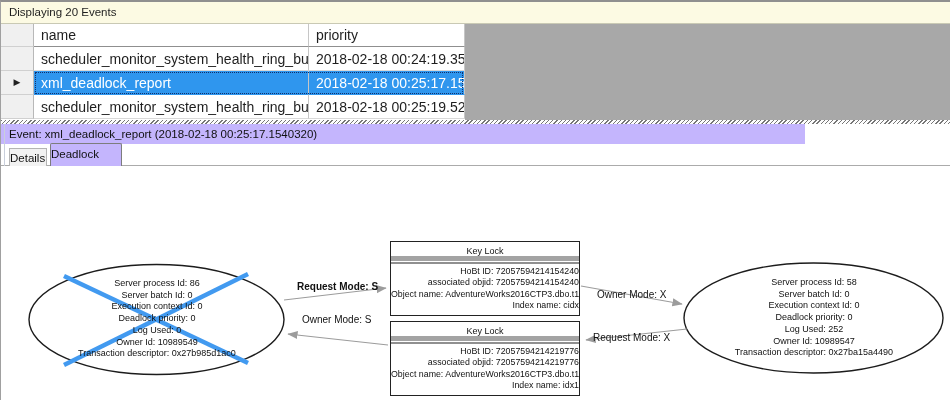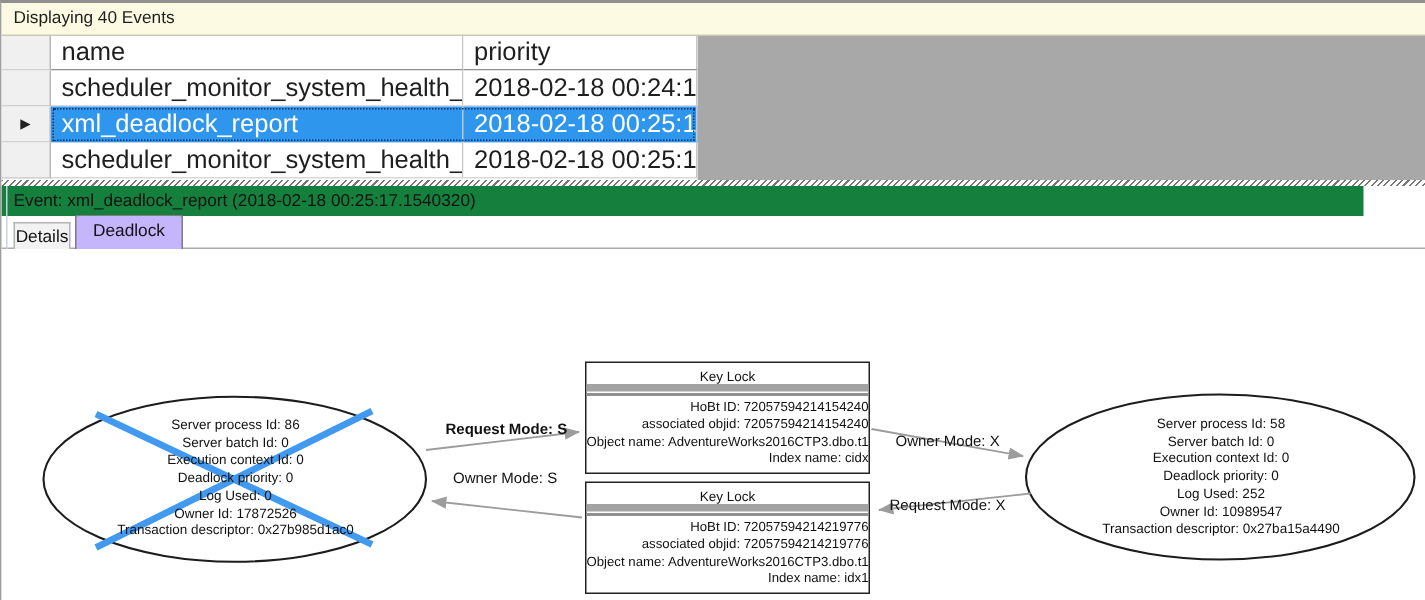--- a/index.html
+++ b/index.html
@@ -18,48 +18,48 @@
   
   .grid-region{
     position:absolute; left:0; top:22px; width:950px; height:96px;
     background:#a8a8a8;
   }
   .grid{ position:absolute; left:0; top:0; width:464px; height:96px; background:#fff; }
   .grid-row{ display:flex; width:464px; }
   .grid-row.header{ height:23px; }
   .grid-row.body{ height:24px; }
   .cell{
-    font-size:17px; color:#1e1e1e; padding-left:7px;
+    font-size:14px; color:#1e1e1e; padding-left:7px;
     display:flex; align-items:center; overflow:hidden; white-space:nowrap;
     border-right:1px solid #c6c6c6; border-bottom:1px solid #d9d9d9;
     background:#fff;
   }
   .gutter{ width:33px; flex:0 0 33px; background:#f0f0f0; border-right:1px solid #b8b8b8;
            border-bottom:1px solid #d0d0d0; display:flex; align-items:center; justify-content:center; }
   .col-name{ width:275px; flex:0 0 275px; }
   .col-ts{ width:156px; flex:0 0 156px; }
   .grid-row.header .cell{ border-bottom:1px solid #8f8f8f; }
   .grid-row.selected .cell{ background:#2f96ee; color:#ffffff; border-bottom:1px solid #2f96ee; }
   .sel-outline{ position:absolute; left:33px; top:47px; width:430px; height:24px;
                 outline:1px dotted #10306b; outline-offset:-2px; pointer-events:none; }
   .row-arrow{ font-size:9px; color:#222; line-height:1; }
   
   .splitter{
     position:absolute; left:0; top:118px; width:950px; height:4px;
     background:repeating-linear-gradient(135deg,#777 0 1px,#fdfdfd 1px 3px);
   }
   
   .event-line{
-    position:absolute; left:0; top:122px; width:908px; height:20px;
-    font-size:11.5px; color:#111; line-height:20px; padding-left:8px; background:#15803d;
+    position:absolute; left:0; top:122px; width:804px; height:20px;
+    font-size:11.5px; color:#111; line-height:20px; padding-left:8px; background:#c4b5fd;
   }
   
   .tabs{ position:absolute; left:0; top:141px; width:950px; height:23px; }
   .tabs .rule{ position:absolute; left:0; bottom:0; width:950px; height:1px; background:#ababab; }
-  .tab{ position:absolute; font-size:11.5px; color:#111; text-align:center; cursor:default; }
+  .tab{ position:absolute; font-size:11.5px; color:#111; text-align:left; cursor:default; }
   .tab.inactive{
     left:8px; top:5px; width:38px; height:18px; line-height:18px;
     background:#f2f2f2; border:1px solid #b4b4b4; border-bottom:none;
   }
   .tab.active{
     left:49px; top:0; width:72px; height:23px; line-height:21px;
     background:#c4b5fd; border:1px solid #7d7d7d; border-bottom:none;
     border-radius:2px 2px 0 0; z-index:3;
   }
   
@@ -85,21 +85,21 @@
   .edge-label{
     position:absolute; font-size:10px; color:#111; white-space:nowrap;
   }
 </style>
 </head>
 <body>
 
 <div class="screen">
 
   <div class="info-bar">
-    <span>Displaying 40 Events</span>
+    <span>Displaying 20 Events</span>
   </div>
 
   <div class="grid-region">
     <div class="grid">
       <div class="grid-row header">
         <div class="gutter"></div>
         <div class="cell col-name">name</div>
         <div class="cell col-ts">priority</div>
       </div>
       <div class="grid-row body">
@@ -156,21 +156,21 @@
       <line x1="580" y1="120" x2="681" y2="138" stroke="#9c9c9c" stroke-width="1.2" marker-end="url(#arr)"></line>
       <line x1="686" y1="163" x2="585" y2="174" stroke="#9c9c9c" stroke-width="1.2" marker-end="url(#arr)"></line>
     </svg>
 
     <div class="node-text" style="left:36px; top:112px; width:240px;text-align:center;">
       <div>Server process Id: 86</div>
       <div>Server batch Id: 0</div>
       <div>Execution context Id: 0</div>
       <div>Deadlock priority: 0</div>
       <div>Log Used: 0</div>
-      <div>Owner Id: 17872526</div>
+      <div>Owner Id: 10989549</div>
       <div>Transaction descriptor: 0x27b985d1ac0</div>
     </div>
 
     <div class="node-text" style="left:688px; top:111px; width:250px;">
       <div>Server process Id: 58</div>
       <div>Server batch Id: 0</div>
       <div>Execution context Id: 0</div>
       <div>Deadlock priority: 0</div>
       <div>Log Used: 252</div>
       <div>Owner Id: 10989547</div>

